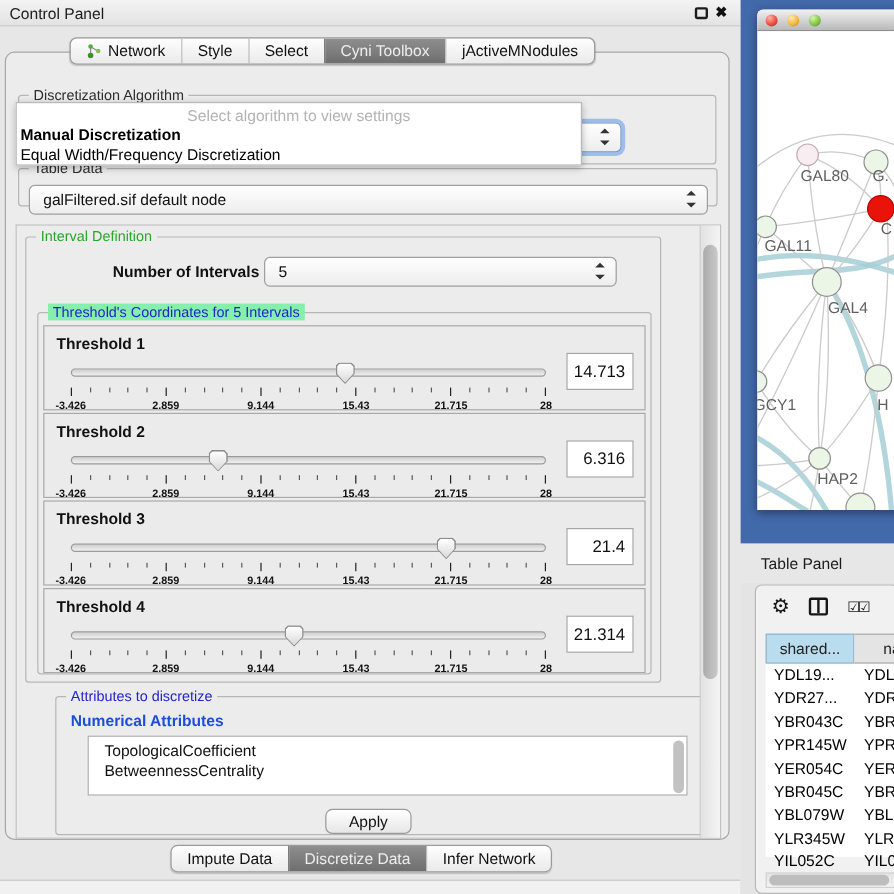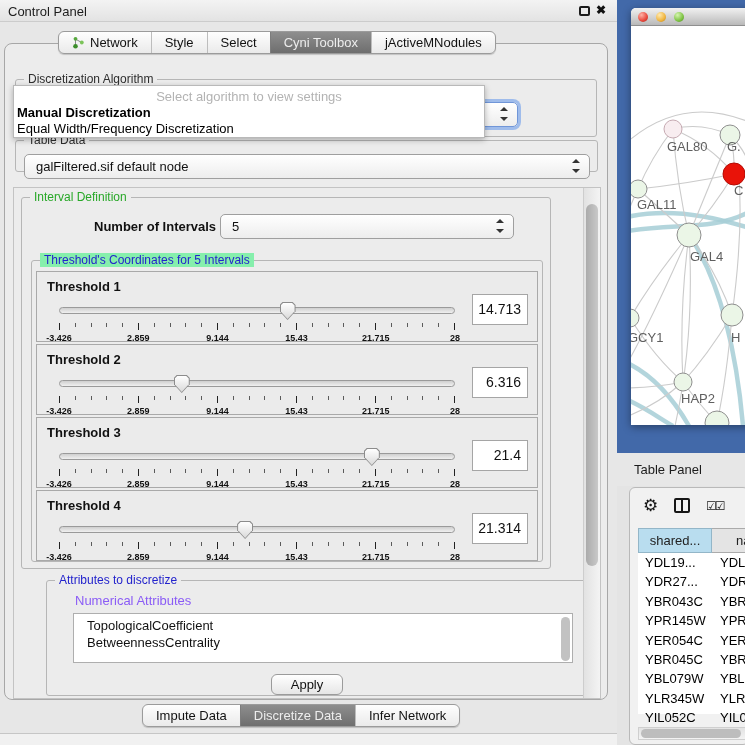--- a/index.html
+++ b/index.html
@@ -361,21 +361,21 @@
                   <span class="tick-label" style="left: 100%;">28</span>
                 </div>
                 <div class="thr-value">21.314</div>
               </div>
             </div>
         </div>
       </div>
 
       <div class="group" style="left:10px; top:392px; width:548px; height:116px;margin-left:22px;">
         <span class="group-label gl-blue">Attributes to discretize</span>
-        <span style="position:absolute; left:28px; top:12px; font-size:13px; font-weight:normal; color:#8b5cf6;">Numerical Attributes</span>
+        <span style="position:absolute; left:12px; top:12px; font-size:13px; font-weight:bold; color:#1d4ed8;">Numerical Attributes</span>
         <div class="attr-list" style="left:26px; top:32px; width:500px; height:50px;">
           <div id="attr-items" style="padding-top:3px;">
               <div class="attr-item">TopologicalCoefficient</div>
               <div class="attr-item">BetweennessCentrality</div>
             </div>
           <div class="list-scroll-thumb"></div>
         </div>
       </div>
 
       <div class="apply-btn">Apply</div>

